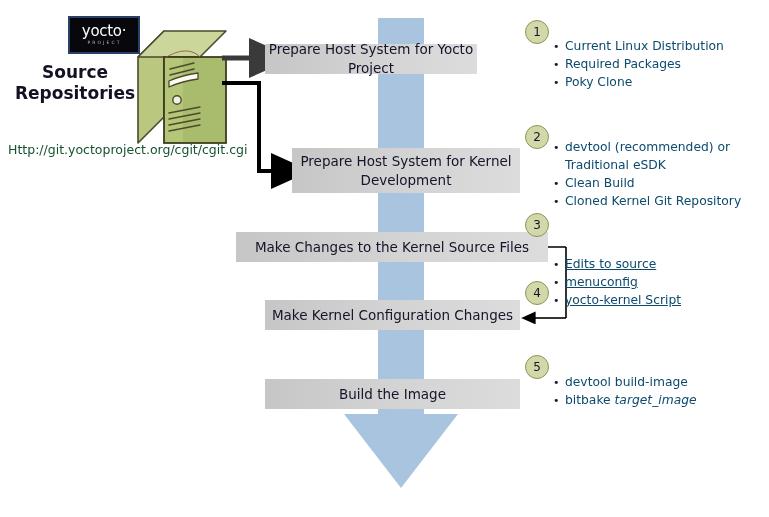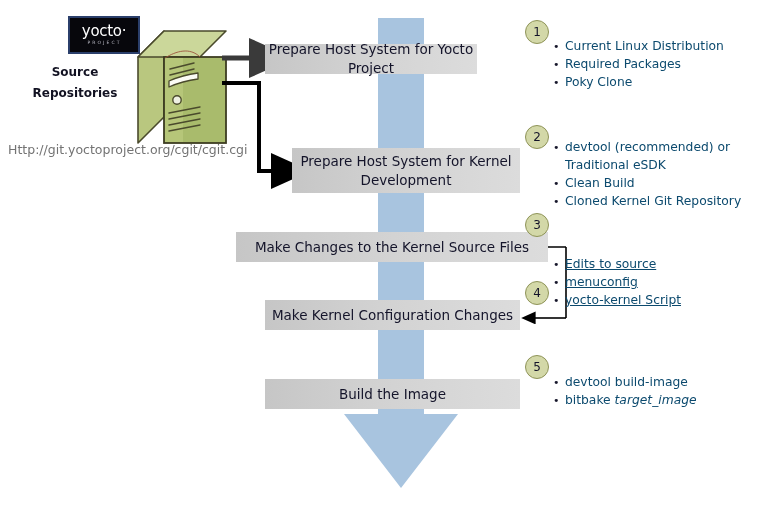--- a/index.html
+++ b/index.html
@@ -52,30 +52,30 @@
     margin-left: 1px;
     line-height: 1;
   }
 
   
   #src-repos-label {
     left: 14px; top: 62px;
     width: 122px;
     text-align: center;
     font-weight: bold;
-    font-size: 12px;
+    font-size: 17px;
     line-height: 21px;
     color: #121222;
   }
 
   
   #repo-url {
     left: 8px; top: 142px;
     font-size: 12.5px;
-    color: #737373;
+    color: #14532d;
     white-space: nowrap;
   }
 
   
   #server-tower { left: 136px; top: 29px; width: 96px; height: 116px; }
 
   
   #flow-arrow { left: 340px; top: 18px; width: 122px; height: 478px; }
 
   

